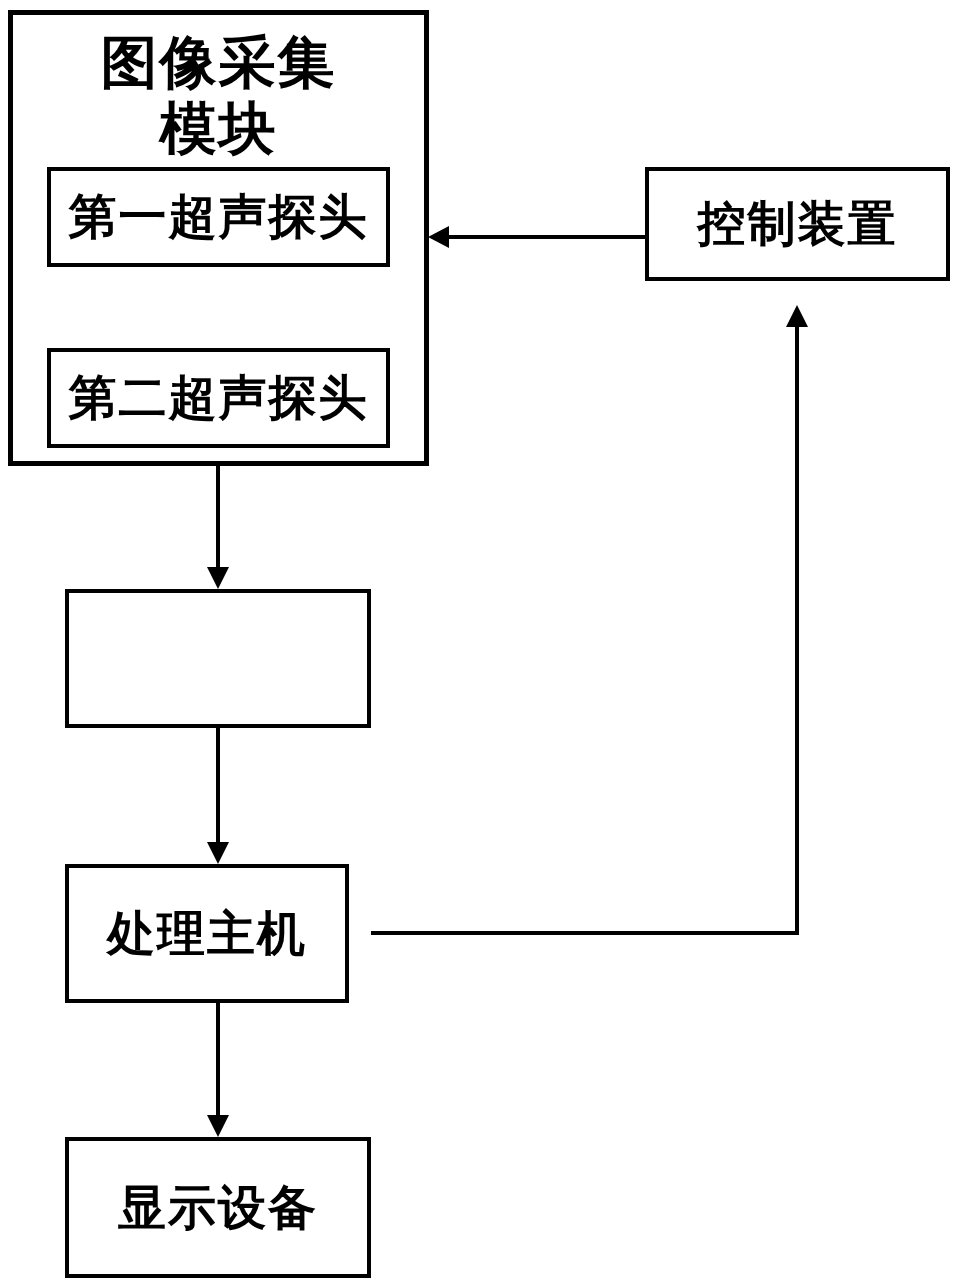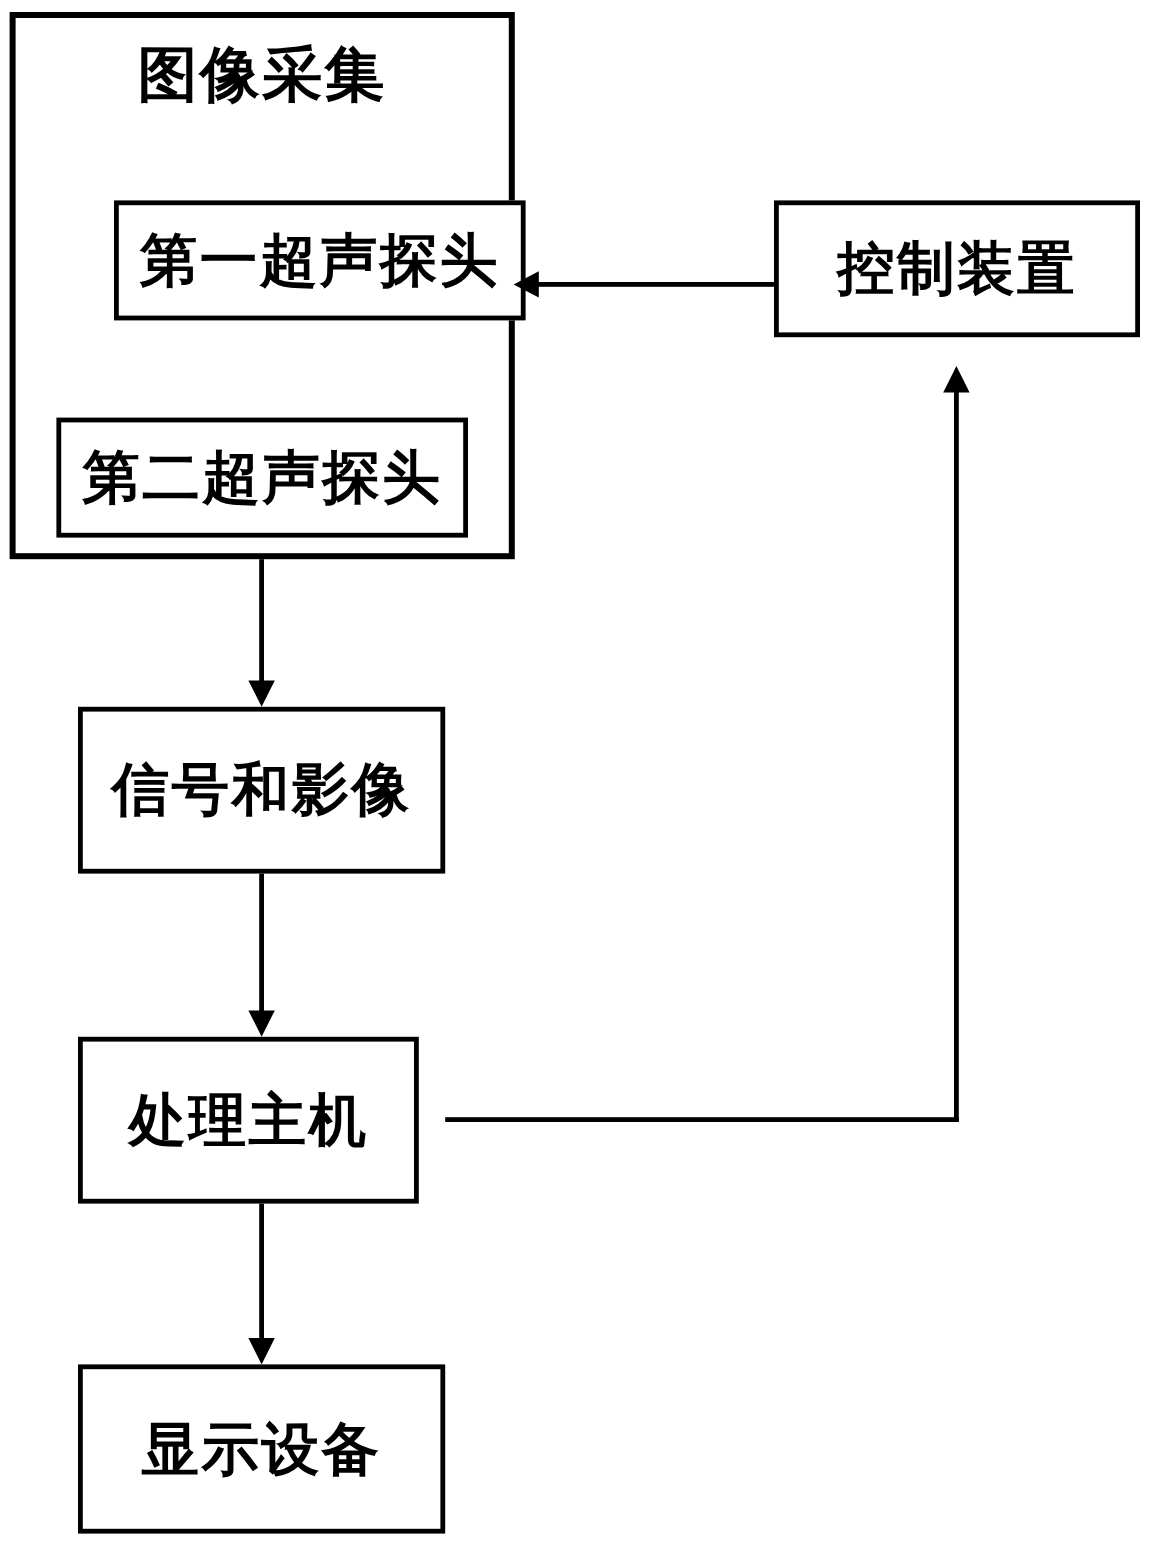--- a/index.html
+++ b/index.html
@@ -31,21 +31,21 @@
   }
   .box.outer {
     border-width: 5px;
     align-items: flex-start;
     background: transparent;
   }
   .outer-title {
     width: 100%;
     padding-top: 14px;
     line-height: 66px;
-    font-size: 50px;
+    font-size: 57px;
   }
   .two-line {
     line-height: 65px;
   }
   .line {
     position: absolute;
     background: #000000;
   }
   .arrowhead {
     position: absolute;
@@ -69,38 +69,38 @@
   }
 </style>
 </head>
 <body>
 
 <div class="canvas">
 
   <div class="box outer" style="left:8px; top:10px; width:421px; height:456px;">
     <div class="outer-title">
       <div>图像采集</div>
+      <div>模块</div>
     </div>
   </div>
 
-  <div class="box" style="left:47px; top:167px; width:343px; height:100px;margin-left:48px;">
+  <div class="box" style="left:47px; top:167px; width:343px; height:100px;">
     <span>第一超声探头</span>
   </div>
 
   <div class="box" style="left:47px; top:320px; width:343px; height:100px;margin-top:28px;">
     <span>第二超声探头</span>
   </div>
 
   <div class="box" style="left:645px; top:167px; width:305px; height:114px;">
     <span>控制装置</span>
   </div>
 
   <div class="box" style="left:65px; top:589px; width:306px; height:139px;">
     <div class="two-line">
-      <div>信号和影像</div>
     </div>
   </div>
 
   <div class="box" style="left:65px; top:864px; width:284px; height:139px;">
     <span>处理主机</span>
   </div>
 
   <div class="box" style="left:65px; top:1137px; width:306px; height:141px;align-items:center;">
     <span>显示设备</span>
   </div>

